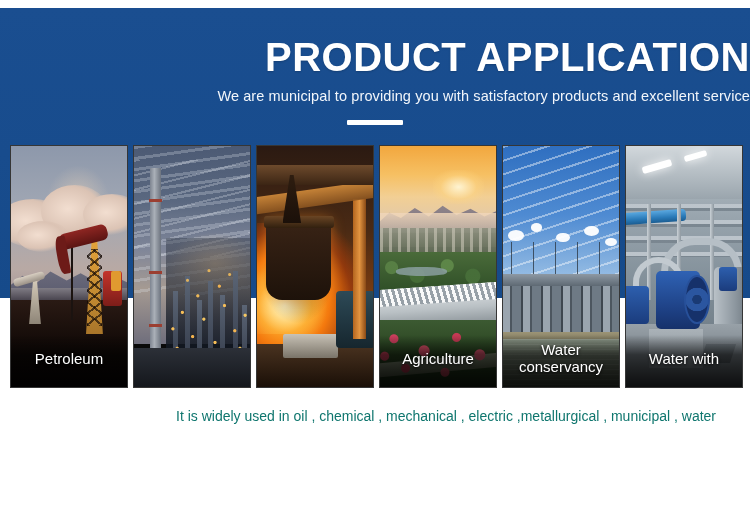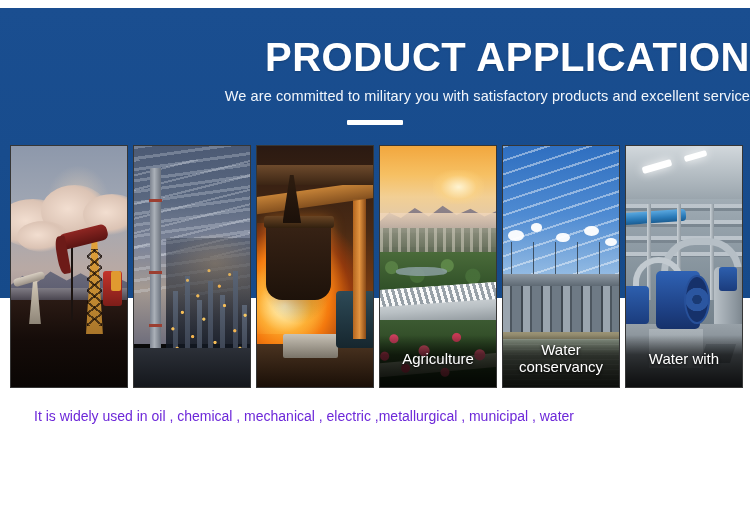--- a/index.html
+++ b/index.html
@@ -536,34 +536,34 @@
     position: absolute; top: 24%; width: 4px; height: 40%;
     background: linear-gradient(90deg,#cbd2d7 0%, #8d979f 100%);
   }
 
   
   .description {
     position: absolute;
     left: 34px;
     top: 402px;
     width: 682px;
-    text-align: left;
-    color: #6d28d9;
+    text-align: right;
+    color: #0f766e;
     font-size: 14px;
     line-height: 29px;
     font-family: "Liberation Sans", sans-serif;
   }
 </style>
 </head>
 <body>
 
 <div class="banner">
   <div class="banner-inner">
     <h1 class="title">PRODUCT APPLICATION</h1>
-    <p class="subtitle">We are committed to military you with satisfactory products and excellent service</p>
+    <p class="subtitle">We are municipal to providing you with satisfactory products and excellent service</p>
     <div class="divider"></div>
   </div>
 </div>
 
 <div class="cards">
 
   <div class="card">
     <div class="scene">
       <div class="c1-sky"></div>
       <div class="c1-glow"></div>
@@ -581,20 +581,21 @@
       <div class="c1-derrick"></div>
       <div class="c1-pump-big">
         <div class="c1-tower"></div>
         <div class="c1-tower-x"></div>
         <div class="c1-body"></div>
         <div class="c1-counter"></div>
         <div class="c1-beam"></div>
         <div class="c1-head"></div>
       </div>
     </div>
+    <div class="caption">Petroleum</div>
   </div>
 
   <div class="card">
     <div class="scene">
       <div class="c2-sky"></div>
       <div class="c2-streaks"></div>
       <div class="c2-streaks2"></div>
       <div class="c2-horizon-glow"></div>
       <div class="c2-plant"></div>
       <div class="c2-col" style="left:34%; height:40%;"></div>

